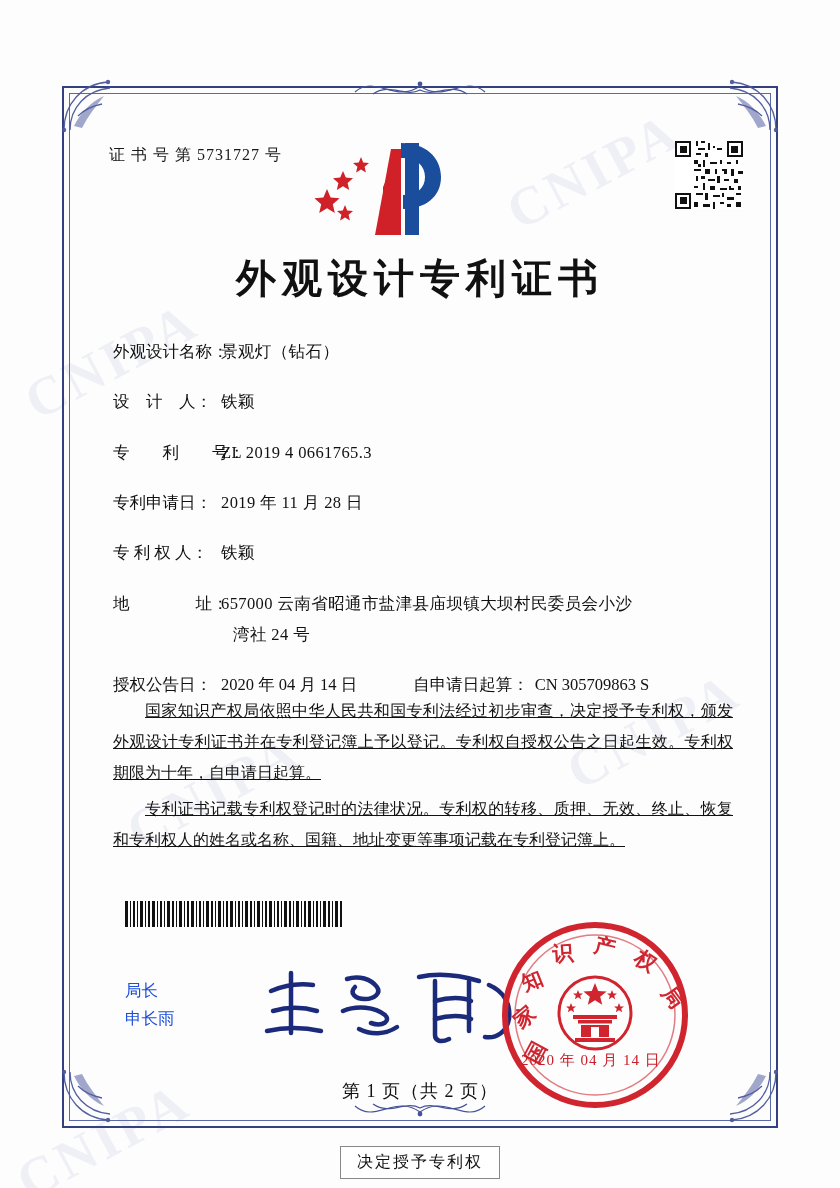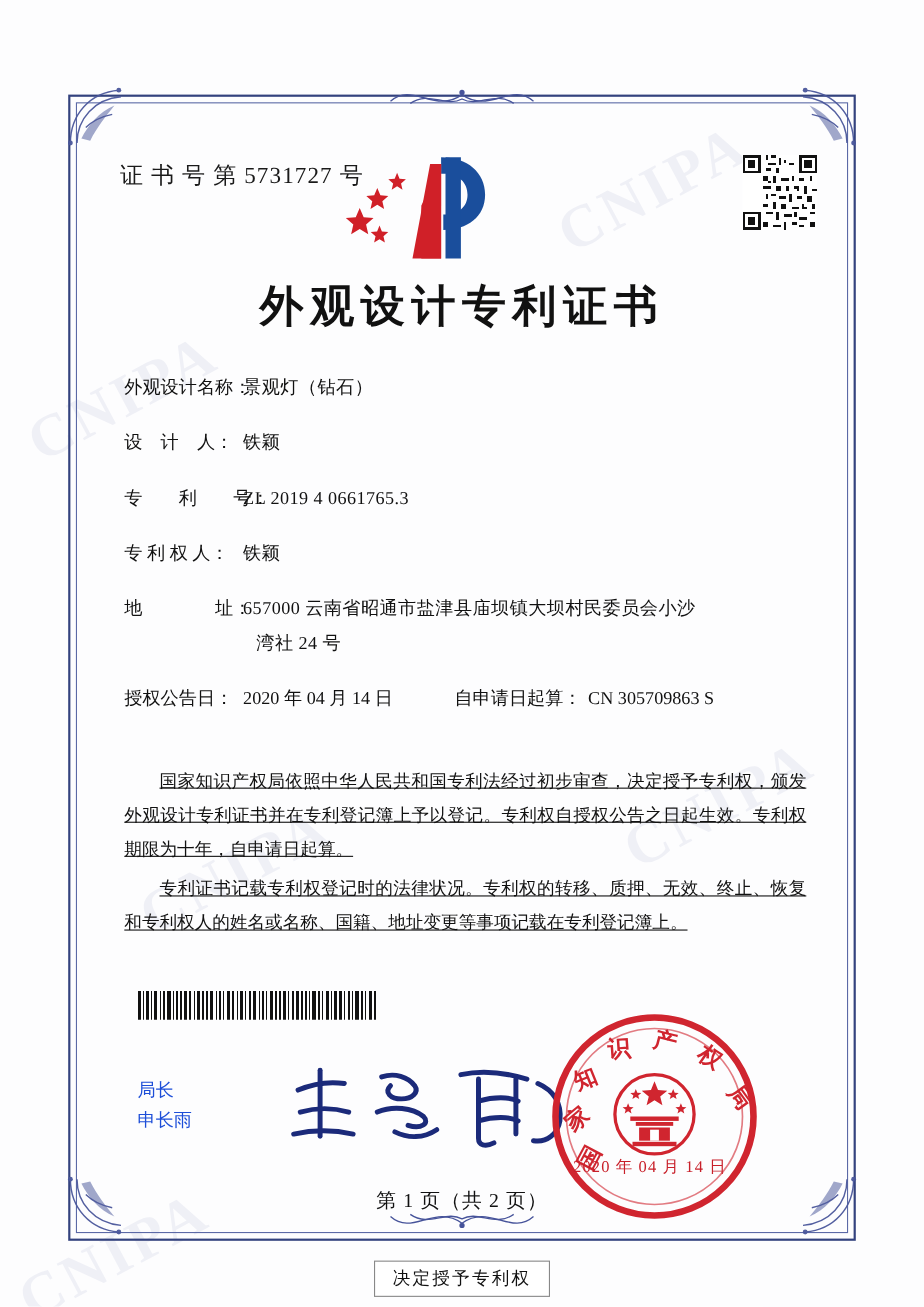--- a/index.html
+++ b/index.html
@@ -83,21 +83,21 @@
     left: 69px;
     top: 93px;
     width: 702px;
     height: 1028px;
   }
 
   .cert-no {
     position: absolute;
     left: 40px;
     top: 52px;
-    font-size: 21px;
+    font-size: 16px;
     color: #1a1a1a;
     letter-spacing: 1px;
     font-family: "Liberation Serif", serif;
   }
 
   
   .emblem {
     position: absolute;
     left: 240px;
     top: 42px;
@@ -442,20 +442,24 @@
       <div class="field-row">
         <div class="field-label">设　计　人：</div>
         <div class="field-value">铁颖</div>
       </div>
 
       <div class="field-row">
         <div class="field-label">专　　利　　号：</div>
         <div class="field-value">ZL 2019 4 0661765.3</div>
       </div>
 
+      <div class="field-row">
+        <div class="field-label">专利申请日：</div>
+        <div class="field-value">2019 年 11 月 28 日</div>
+      </div>
 
       <div class="field-row">
         <div class="field-label">专 利 权 人：</div>
         <div class="field-value">铁颖</div>
       </div>
 
       <div class="field-row">
         <div class="field-label">地　　　　址：</div>
         <div class="field-value">
           <span>657000 云南省昭通市盐津县庙坝镇大坝村民委员会小沙</span>

